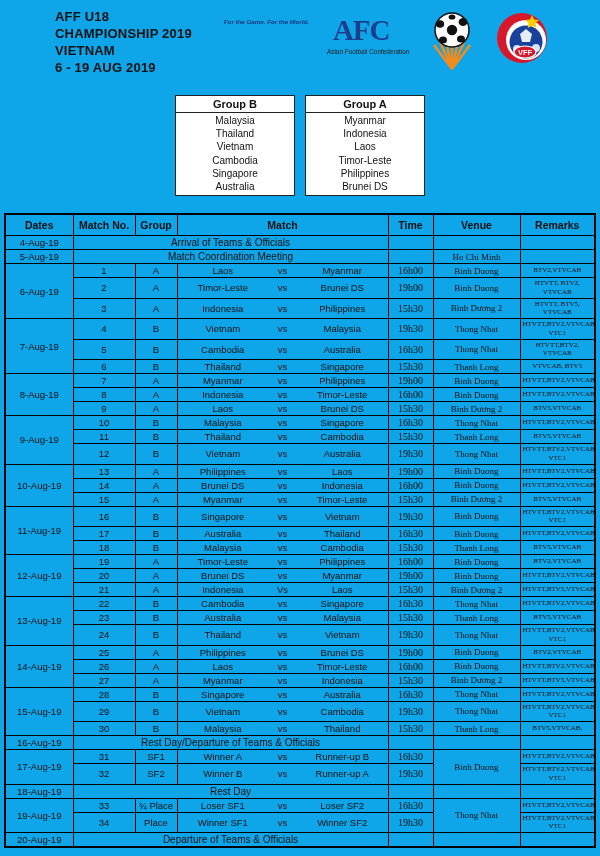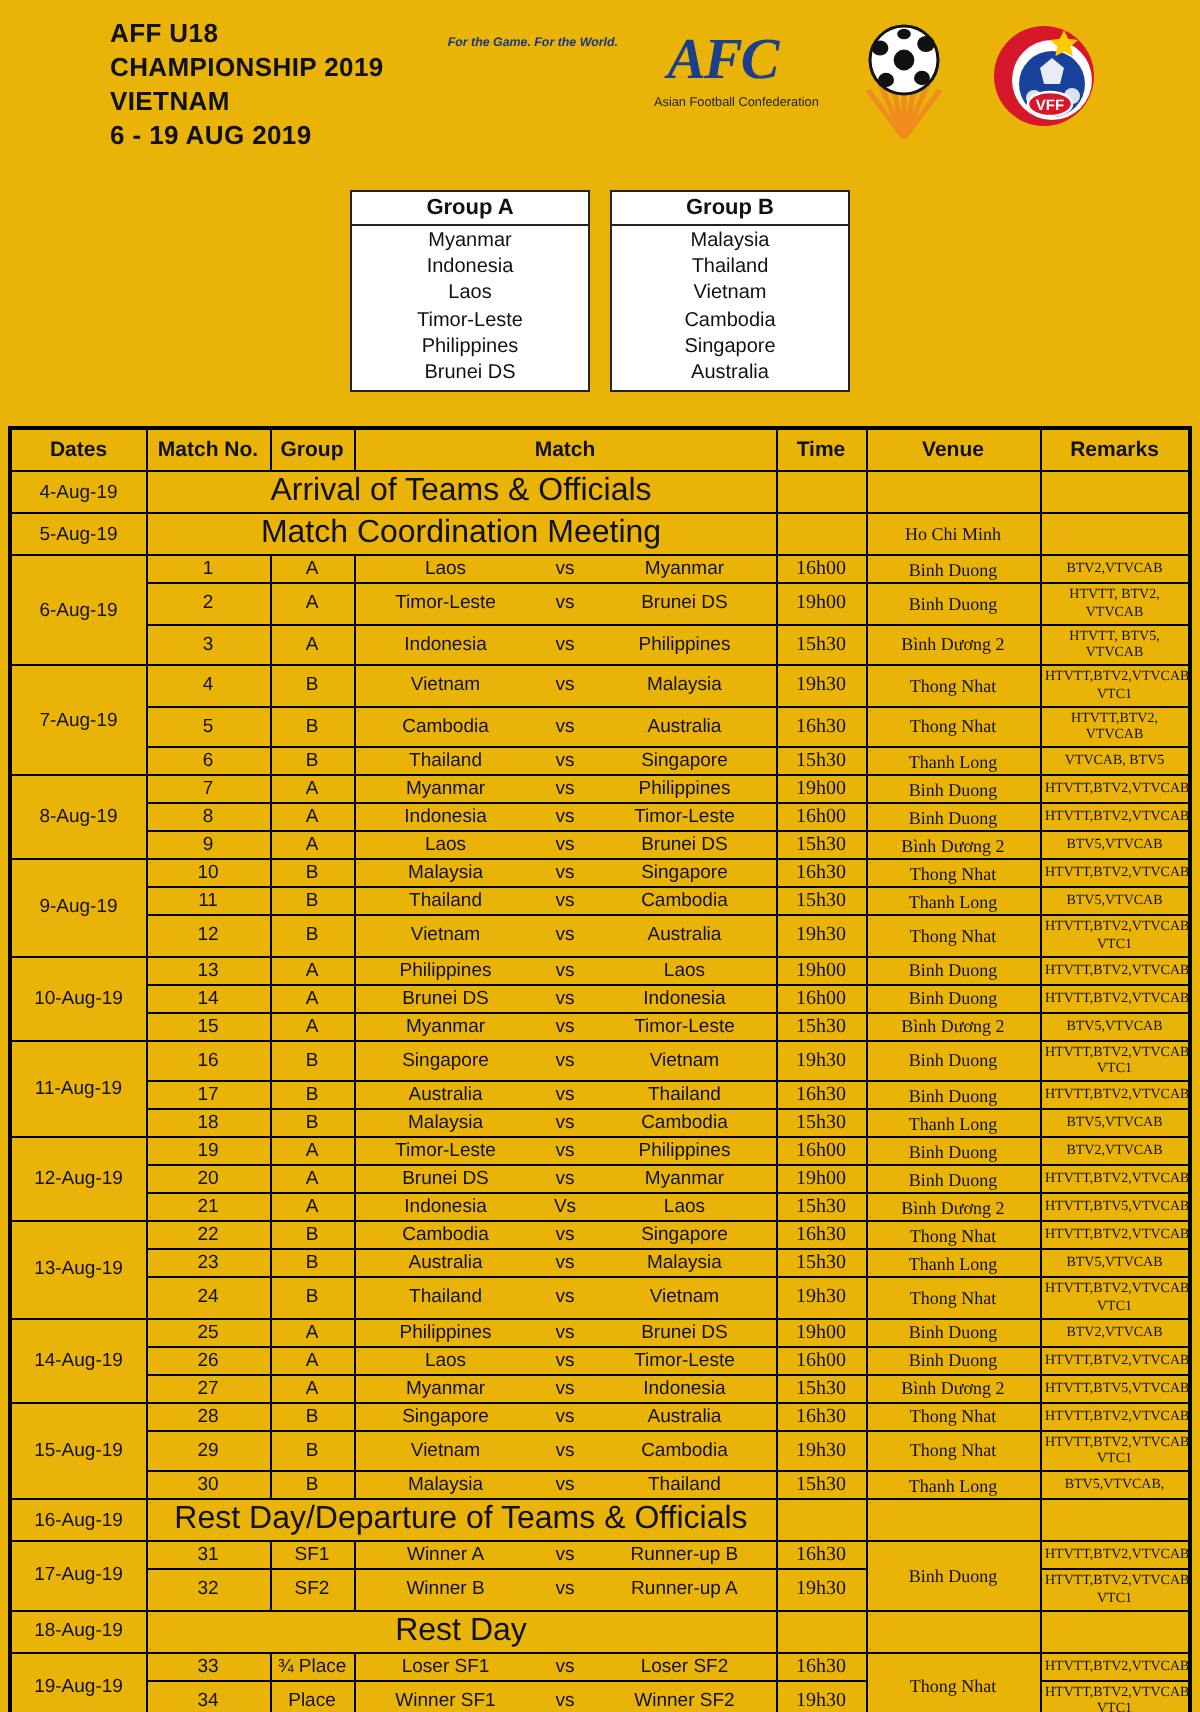--- a/index.html
+++ b/index.html
@@ -1,49 +1,49 @@
 <!DOCTYPE html>
 <html><head>
 <meta charset="utf-8">
 <style>
   html,body{margin:0;padding:0;background:#fff;}
   .page{
-    position:relative;width:600px;height:856px;background:#eab308;
+    position:relative;width:600px;height:856px;background:#0ea5e9;
     font-family:"Liberation Sans",sans-serif;color:#111;overflow:hidden;
   }
   
   .header{display:flex;align-items:flex-start;padding:9px 0 0 55px;height:82px;box-sizing:border-box;}
   .title{font-weight:bold;font-size:13px;line-height:1.3;letter-spacing:.2px;}
   .logos{display:flex;align-items:flex-start;margin-left:32px;gap:18px;}
   .fifa-logo{margin-top:6px;text-align:left;}
   .fifa-word{font-weight:bold;font-size:31px;line-height:.95;color:#16377c;letter-spacing:1px;position:relative;}
   .fifa-word .reg{font-size:8px;vertical-align:top;}
   .fifa-tag{font-size:6.2px;font-style:italic;font-weight:bold;color:#16377c;margin-top:3px;}
   .afc-logo{margin-top:8px;text-align:center;}
   .afc-wordwrap{position:relative;display:inline-block;padding-right:14px;}
-  .afc-word{font-family:"Liberation Serif",serif;font-style:italic;font-weight:bold;font-size:29px;line-height:.9;color:#1c3f8c;letter-spacing:-1px;margin-top:18px;}
+  .afc-word{font-family:"Liberation Serif",serif;font-weight:bold;font-size:29px;line-height:.9;color:#1c3f8c;letter-spacing:-1px;margin-top:18px;}
   .afc-globe{position:absolute;right:-2px;top:0px;width:24px;height:24px;border-radius:50%;
     background:radial-gradient(circle at 35% 35%,#ffe79a 0%,#f2b737 45%,#c8871c 100%);
     border:1.5px solid #1c3f8c;opacity:.95;z-index:-1;}
   .afc-tag{font-size:6.4px;color:#222;margin-top:4px;}
   .aff-logo,.vff-logo{margin-top:2px;text-align:right;}
   
   .groups{display:flex;justify-content:center;gap:10px;margin-top:13px;}
   .group-box{width:118px;border:1.3px solid #222;background:#fff;}
   .group-title{font-weight:bold;font-size:11px;text-align:center;padding:2px 0;border-bottom:1.3px solid #222;}
   .group-team{font-size:10px;text-align:center;line-height:1.32;}
   .group-body{padding:1px 0 2px 0;}
   
   table.sched{border-collapse:collapse;width:590px;margin:17px auto 0 auto;table-layout:fixed;border:2px solid #000;}
   table.sched th,table.sched td{border:1px solid #000;padding:1px 2px;vertical-align:middle;text-align:center;overflow:hidden;}
   table.sched th{font-size:10.5px;font-weight:bold;padding:4px 0;border-bottom:1.5px solid #000;}
   tr.day-start td{border-top:1.8px solid #000;}
   td.c-date{font-size:9.5px;}
   td.c-no,td.c-group{font-size:9.5px;}
-  td.c-event{font-size:16px;}
+  td.c-event{font-size:10px;}
   td.c-time{font-family:"Liberation Serif",serif;font-size:10px;}
   td.c-time.bold{font-weight:normal;}
   td.c-venue{font-family:"Liberation Serif",serif;font-size:9px;}
   td.c-remarks{font-family:"Liberation Serif",serif;font-size:7px;line-height:1.25;}
   .match-line{display:flex;align-items:center;font-size:9.5px;}
   .match-line .home,.match-line .away{width:42%;text-align:center;}
   .match-line .vsx{width:16%;text-align:center;}
 </style>
 </head>
 <body>
@@ -99,39 +99,39 @@
           <path d="M37 4 l2.1 4.4 4.9 0.6 -3.6 3.3 1 4.8 -4.4 -2.4 -4.3 2.4 0.9 -4.8 -3.5 -3.3 4.8 -0.6 z" fill="#ffcc00"></path>
           <ellipse cx="30" cy="41" rx="11" ry="6" fill="#d7182a" stroke="#fff" stroke-width="1.2"></ellipse>
           <text x="30" y="44" text-anchor="middle" font-size="7.5" font-weight="bold" fill="#fff" font-family="Liberation Sans, sans-serif">VFF</text>
         </svg>
       </div>
     </div>
   </div>
 
   <div class="groups" id="groups">
       <div class="group-box">
+        <div class="group-title">Group B</div>
+        <div class="group-body">
+          <div class="group-team">Malaysia</div>
+          <div class="group-team">Thailand</div>
+          <div class="group-team">Vietnam</div>
+          <div class="group-team">Cambodia</div>
+          <div class="group-team">Singapore</div>
+          <div class="group-team">Australia</div>
+        </div>
+      </div>
+      <div class="group-box">
         <div class="group-title">Group A</div>
         <div class="group-body">
           <div class="group-team">Myanmar</div>
           <div class="group-team">Indonesia</div>
           <div class="group-team">Laos</div>
           <div class="group-team">Timor-Leste</div>
           <div class="group-team">Philippines</div>
           <div class="group-team">Brunei DS</div>
-        </div>
-      </div>
-      <div class="group-box">
-        <div class="group-title">Group B</div>
-        <div class="group-body">
-          <div class="group-team">Malaysia</div>
-          <div class="group-team">Thailand</div>
-          <div class="group-team">Vietnam</div>
-          <div class="group-team">Cambodia</div>
-          <div class="group-team">Singapore</div>
-          <div class="group-team">Australia</div>
         </div>
       </div>
     </div>
 
   <table class="sched">
     <colgroup>
       <col style="width:68px">
         <col style="width:62px">
         <col style="width:42px">
       <col style="width:211px">

